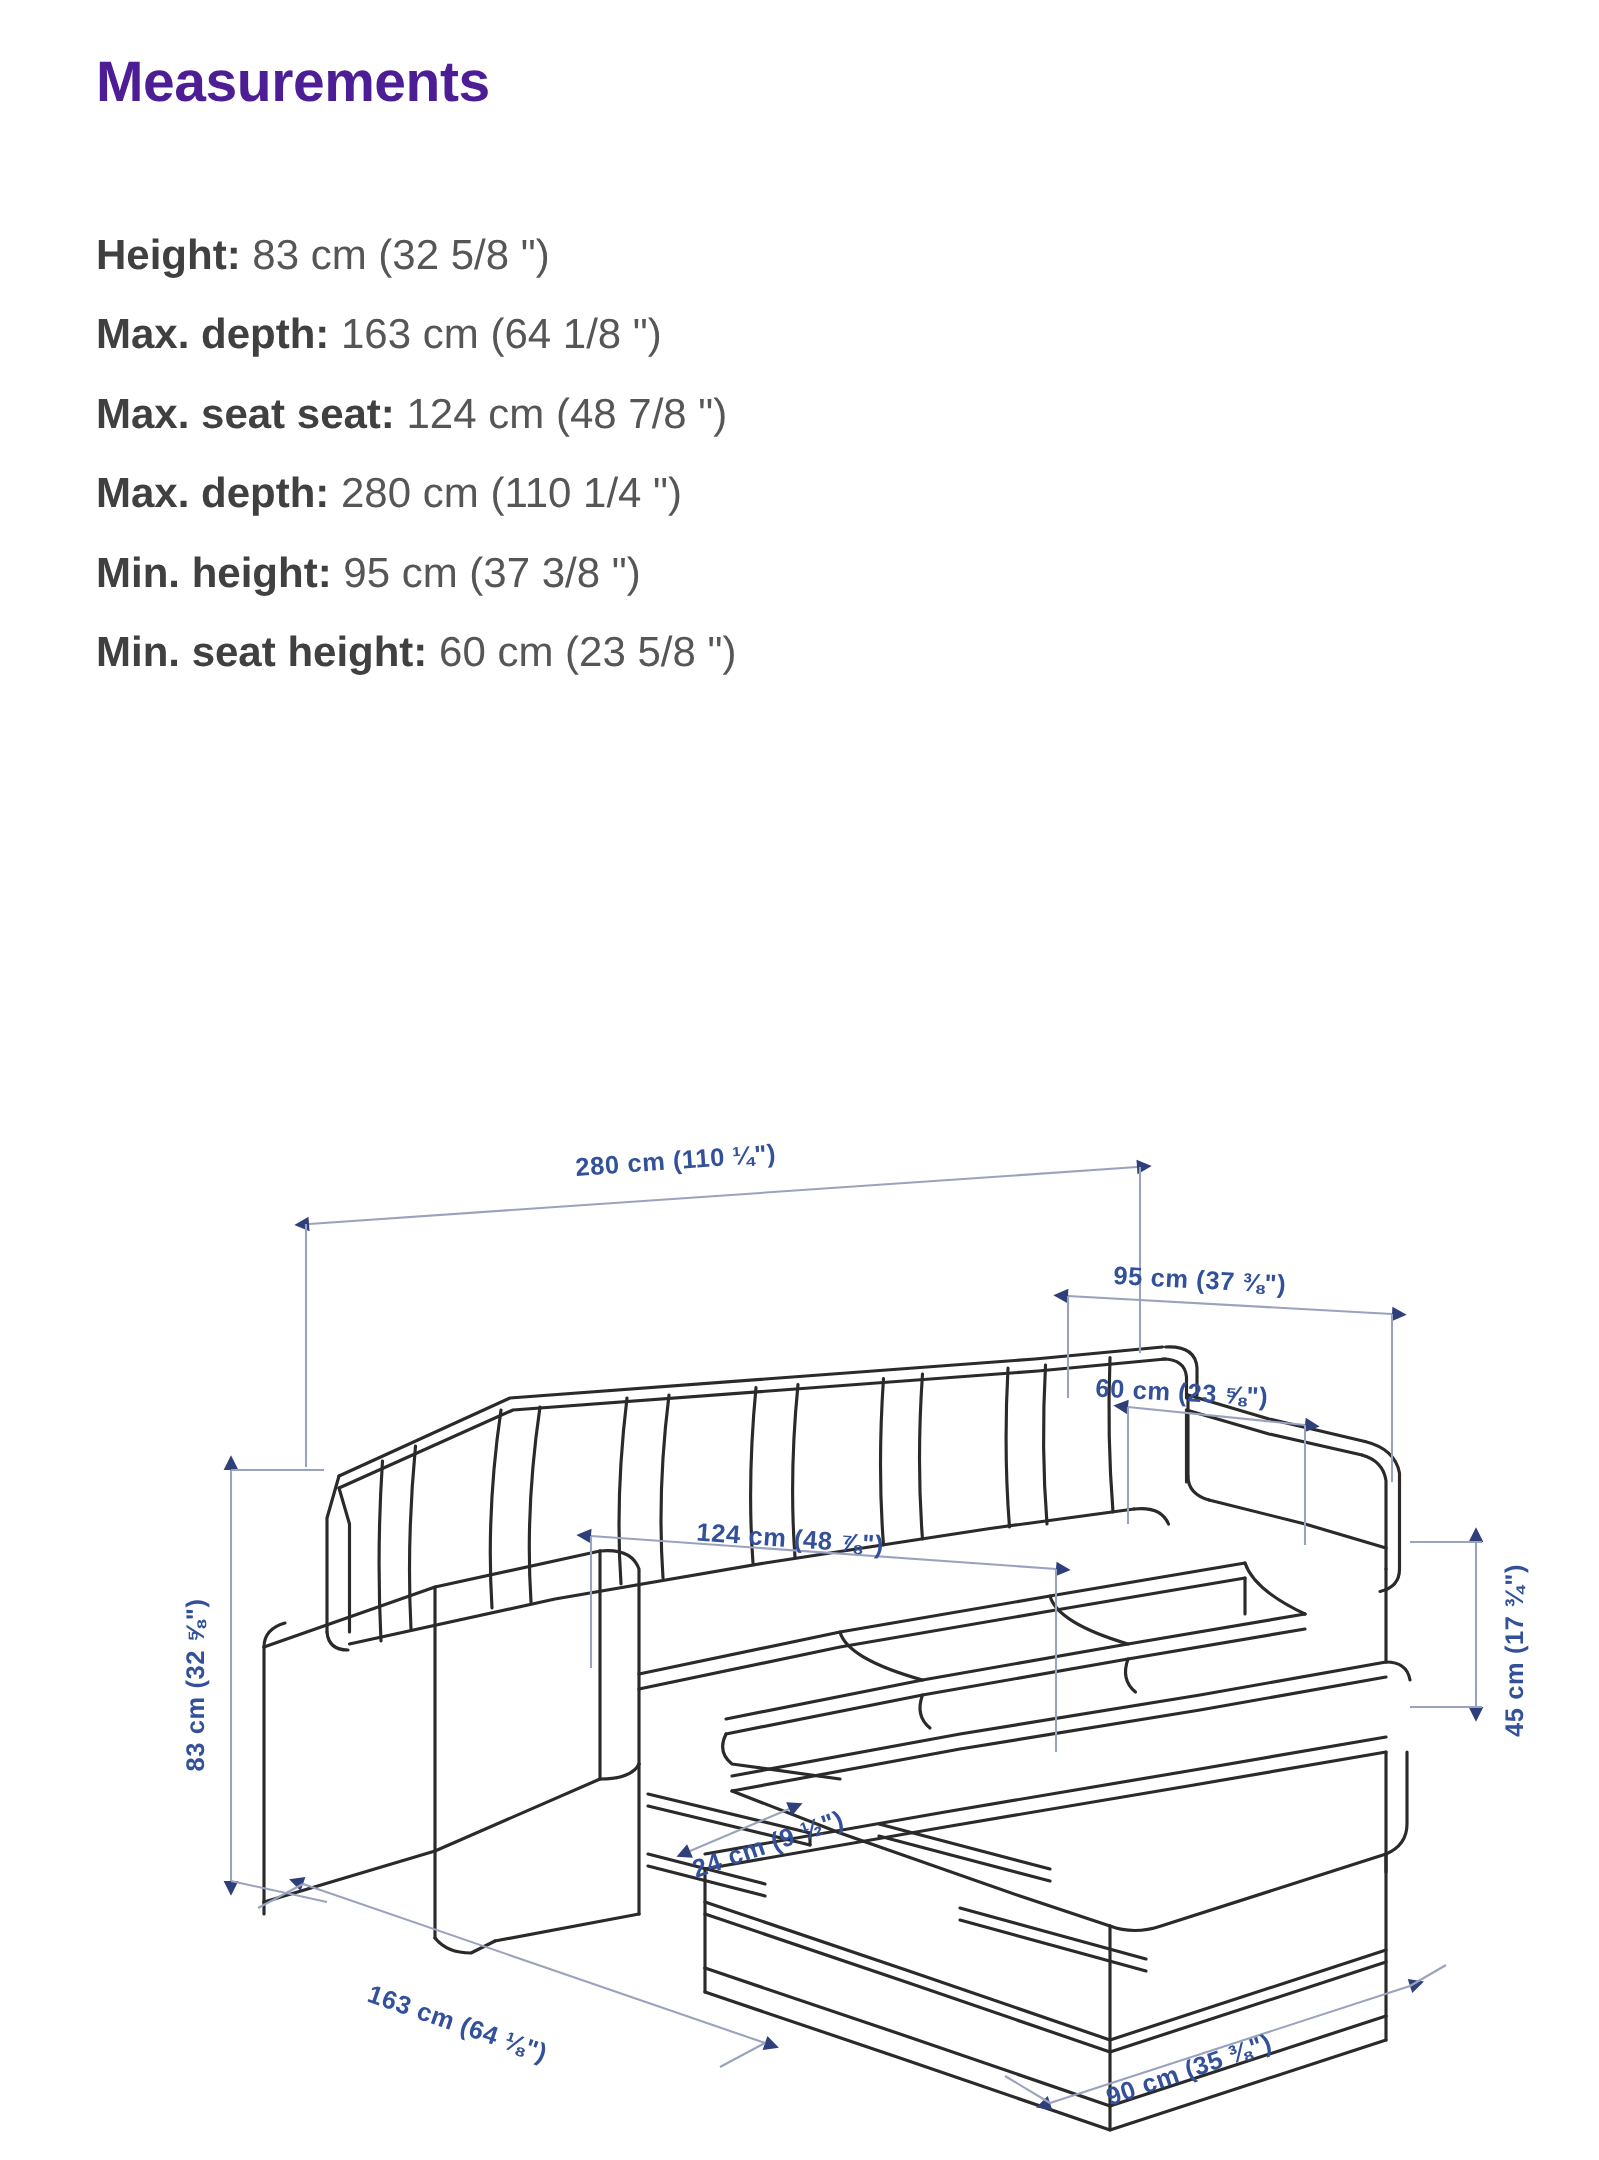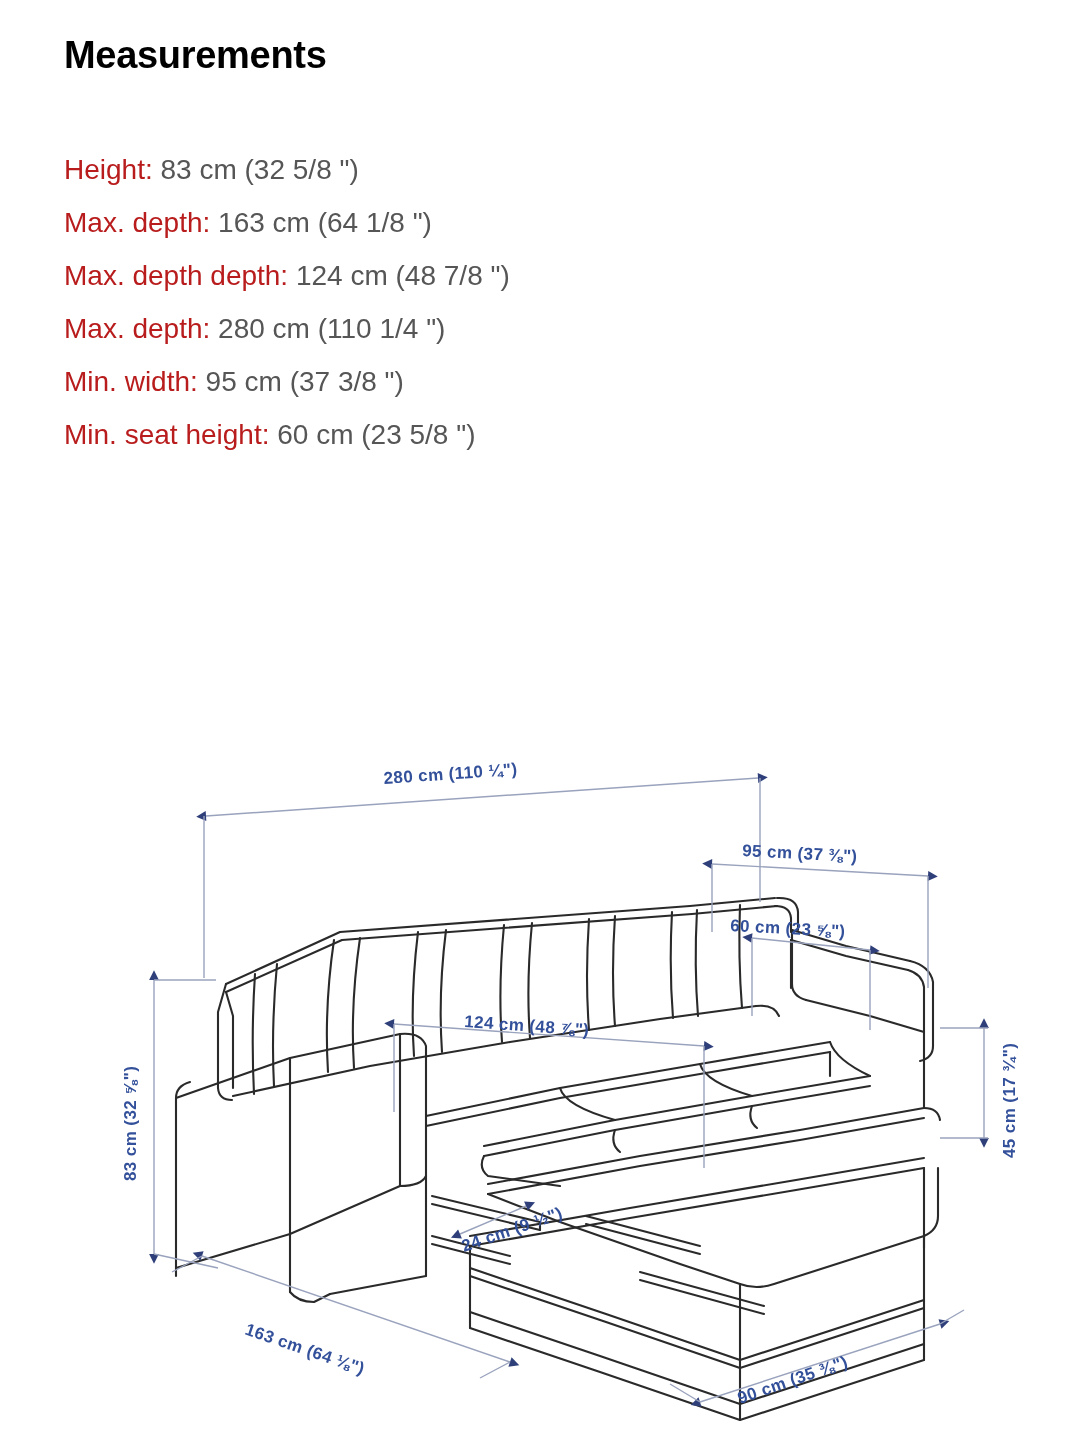--- a/index.html
+++ b/index.html
@@ -21,41 +21,41 @@
     position: absolute;
     left: 0; top: 0;
     width: 1066px;
   }
   #page-title {
     position: absolute;
     left: 64px;
     top: 34px;
     font-size: 38px;
     font-weight: 700;
-    color: #000000;
+    color: #4c1d95;
     letter-spacing: -0.3px;
     margin: 0;
   }
   #measurement-list {
     position: absolute;
     left: 64px;
     top: 143px;
     list-style: none;
     margin: 0;
     padding: 0;
   }
   .measurement-row {
     font-size: 28px;
     line-height: 53px;
     color: #4a4a4a;
     white-space: nowrap;
   }
   .measurement-label {
-    font-weight: 400;
-    color: #b91c1c;
+    font-weight: 700;
+    color: #404040;
   }
   .measurement-value {
     font-weight: 400;
     color: #565656;
   }
 
   
   #sofa-diagram {
     position: absolute;
     left: 0;
@@ -85,29 +85,29 @@
   <ul id="measurement-list">
     <li class="measurement-row">
       <span class="measurement-label">Height:</span>
       <span class="measurement-value">83 cm (32 5/8 ")</span>
     </li>
     <li class="measurement-row">
       <span class="measurement-label">Max. depth:</span>
       <span class="measurement-value">163 cm (64 1/8 ")</span>
     </li>
     <li class="measurement-row">
-      <span class="measurement-label">Max. depth depth:</span>
+      <span class="measurement-label">Max. seat seat:</span>
       <span class="measurement-value">124 cm (48 7/8 ")</span>
     </li>
     <li class="measurement-row">
       <span class="measurement-label">Max. depth:</span>
       <span class="measurement-value">280 cm (110 1/4 ")</span>
     </li>
     <li class="measurement-row">
-      <span class="measurement-label">Min. width:</span>
+      <span class="measurement-label">Min. height:</span>
       <span class="measurement-value">95 cm (37 3/8 ")</span>
     </li>
     <li class="measurement-row">
       <span class="measurement-label">Min. seat height:</span>
       <span class="measurement-value">60 cm (23 5/8 ")</span>
     </li>
   </ul>
 </section>
 
 <figure id="sofa-diagram">

